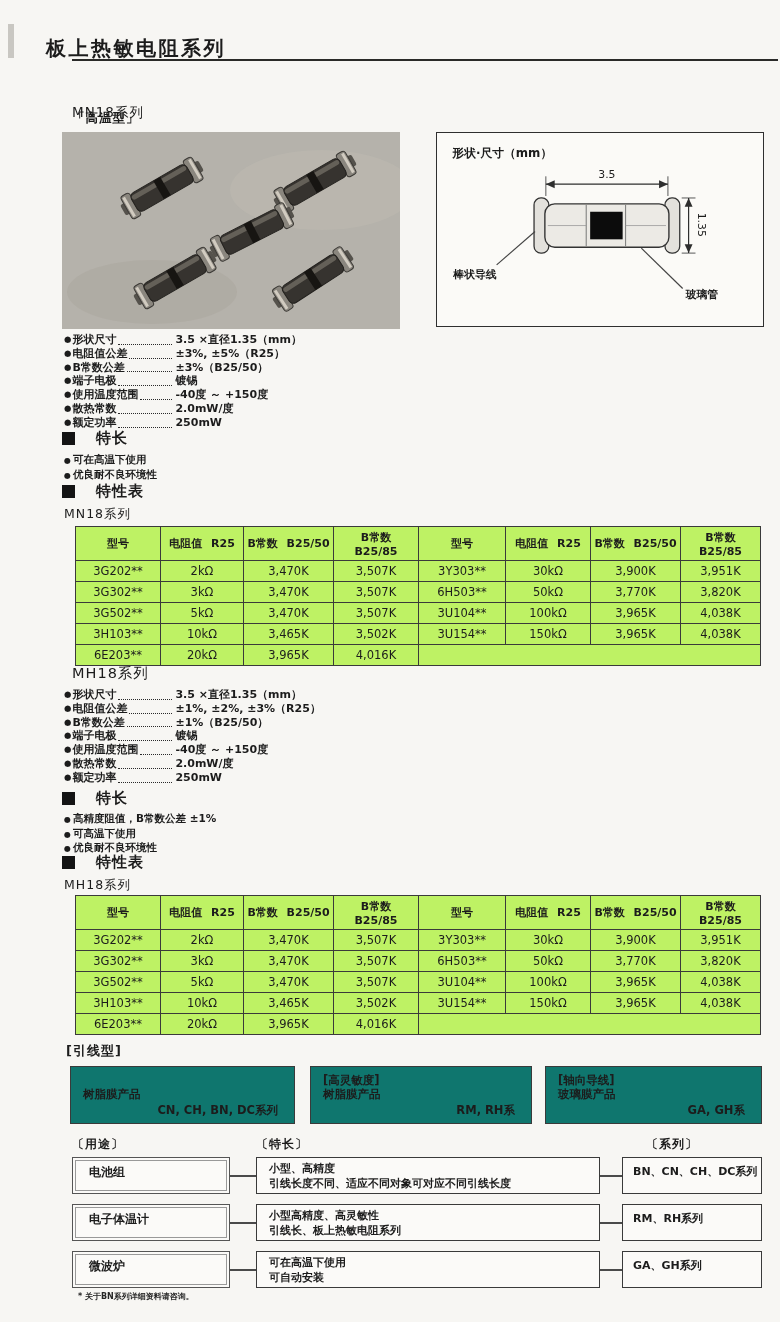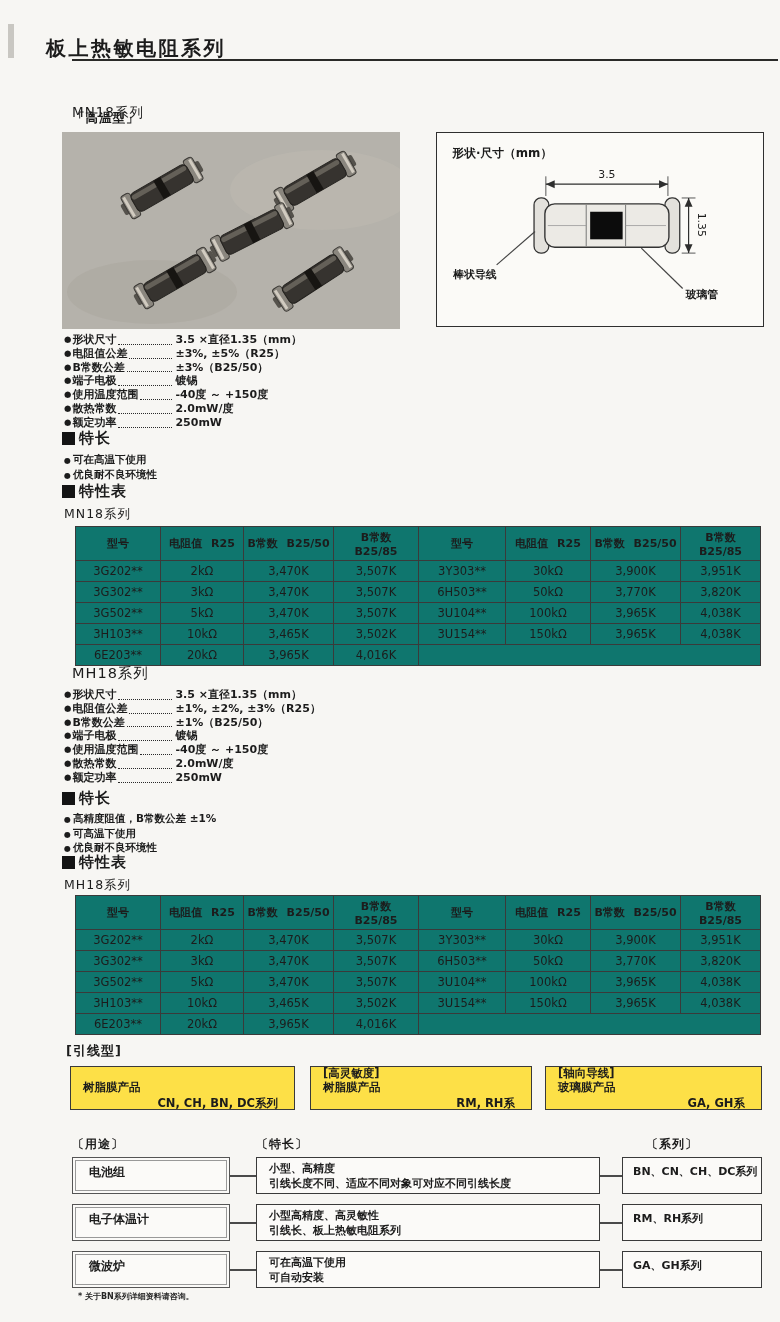--- a/index.html
+++ b/index.html
@@ -23,33 +23,33 @@
   .dg-lbl{font-size:11px;font-weight:bold;}
 
   .spec-list{width:340px;}
   .spec-line{display:flex;align-items:flex-end;font-size:11px;line-height:13.8px;font-weight:600;}
   .spec-line::before{content:"●";font-size:8.5px;line-height:13.8px;margin-right:1px;flex:0 0 auto;}
   .s-head{flex:0 0 103px;display:flex;align-items:flex-end;}
   .s-label{white-space:nowrap;}
   .leader{flex:1 1 auto;border-bottom:1.5px dotted #2a2a2a;margin:0 3px 2px 2px;min-width:6px;height:0;}
   .s-val{white-space:nowrap;}
 
-  .sec-h{display:flex;align-items:center;gap:4px;font-size:15px;font-weight:bold;letter-spacing:1px;}
+  .sec-h{display:flex;align-items:center;gap:21px;font-size:15px;font-weight:bold;letter-spacing:1px;}
   .sq{width:13px;height:13px;background:#141414;flex:0 0 auto;}
   .feat-line{font-size:10.5px;line-height:13.5px;font-weight:600;}
   .feat-line::before{content:"●";font-size:8px;margin-right:2px;}
   .tbl-series{font-size:12.5px;letter-spacing:1px;}
 
-  table.char{border-collapse:collapse;table-layout:fixed;width:685px;background:#0f766e;}
+  table.char{border-collapse:collapse;table-layout:fixed;width:685px;background:#bef264;}
   table.char th{border:1.2px solid #3a3a3a;font-size:11px;font-weight:bold;height:31px;word-spacing:5px;}
   table.char td{border:1.2px solid #3a3a3a;font-size:11.5px;height:20px;text-align:center;padding:0;}
 
   .lead-title{left:66px;top:1042px;font-size:13px;font-weight:bold;letter-spacing:1px;}
   .lead-row{left:0;top:1066px;width:780px;height:58px;}
-  .lead-box{position:absolute;top:0;height:44px;border:1.2px solid #3a3a3a;background:#fde047;
+  .lead-box{position:absolute;top:0;height:58px;border:1.2px solid #3a3a3a;background:#0f766e;
             box-sizing:border-box;display:flex;flex-direction:column;justify-content:center;
             padding:4px 12px;font-size:11.5px;font-weight:600;line-height:14px;}
   div.lead-box:nth-of-type(1){left:70px;width:225px;}
   div.lead-box:nth-of-type(2){left:310px;width:222px;}
   div.lead-box:nth-of-type(3){left:545px;width:217px;}
   .lb-tag{min-height:14px;}
   .lb-series{text-align:right;padding-right:4px;margin-top:2px;}
 
   .col-label{font-size:12px;font-weight:600;letter-spacing:1px;}
   .flow{left:0;top:1157px;width:721px;}

